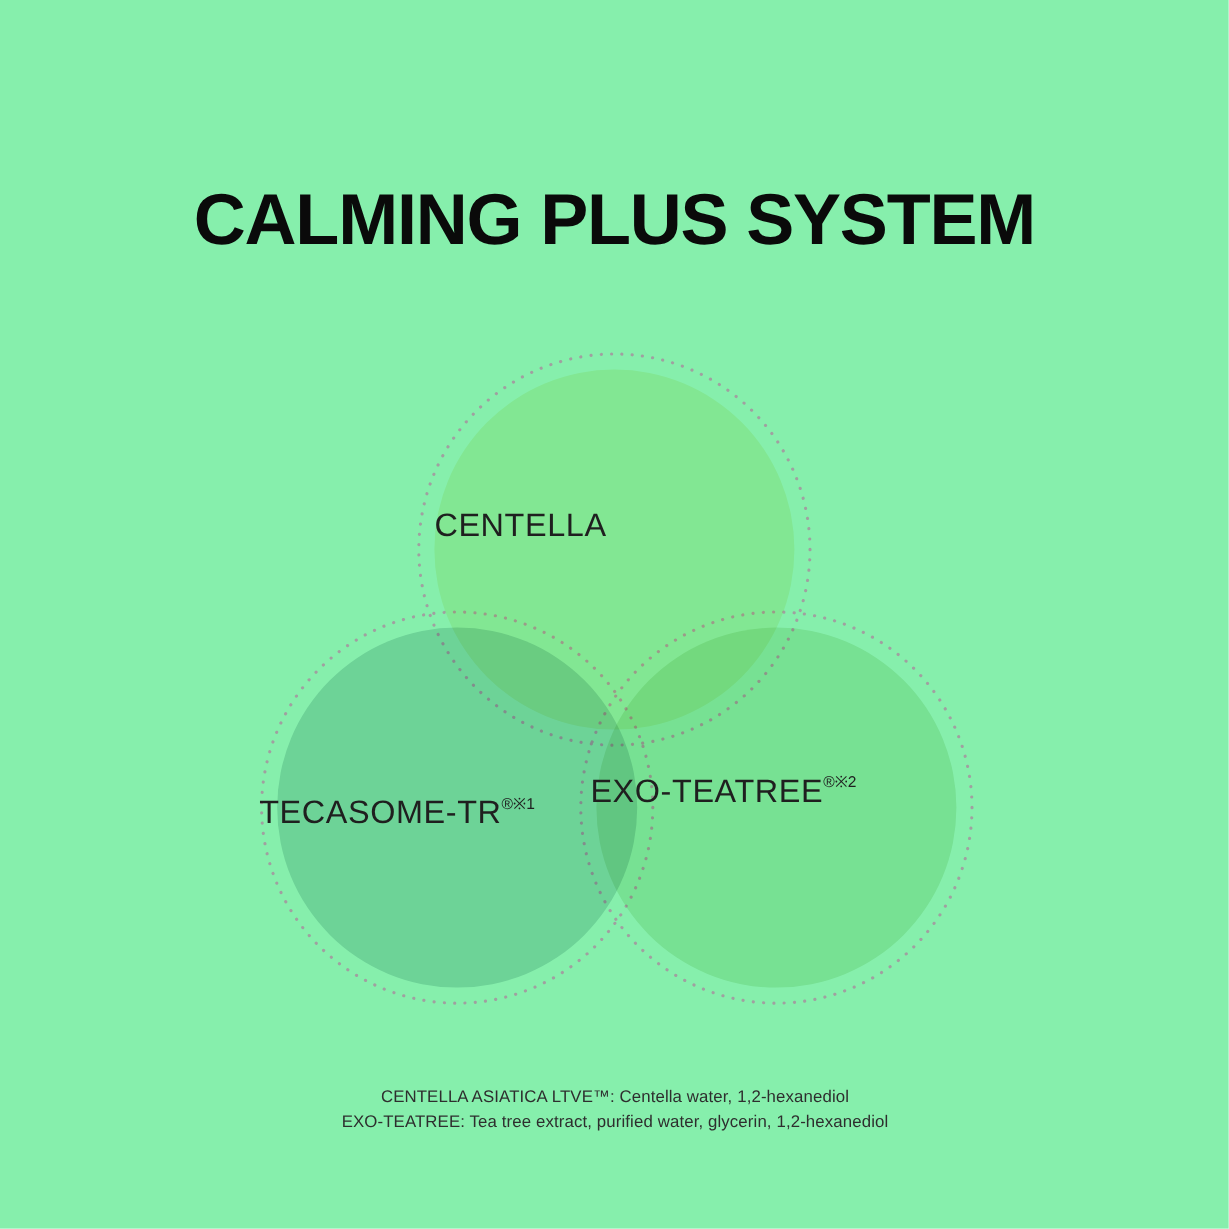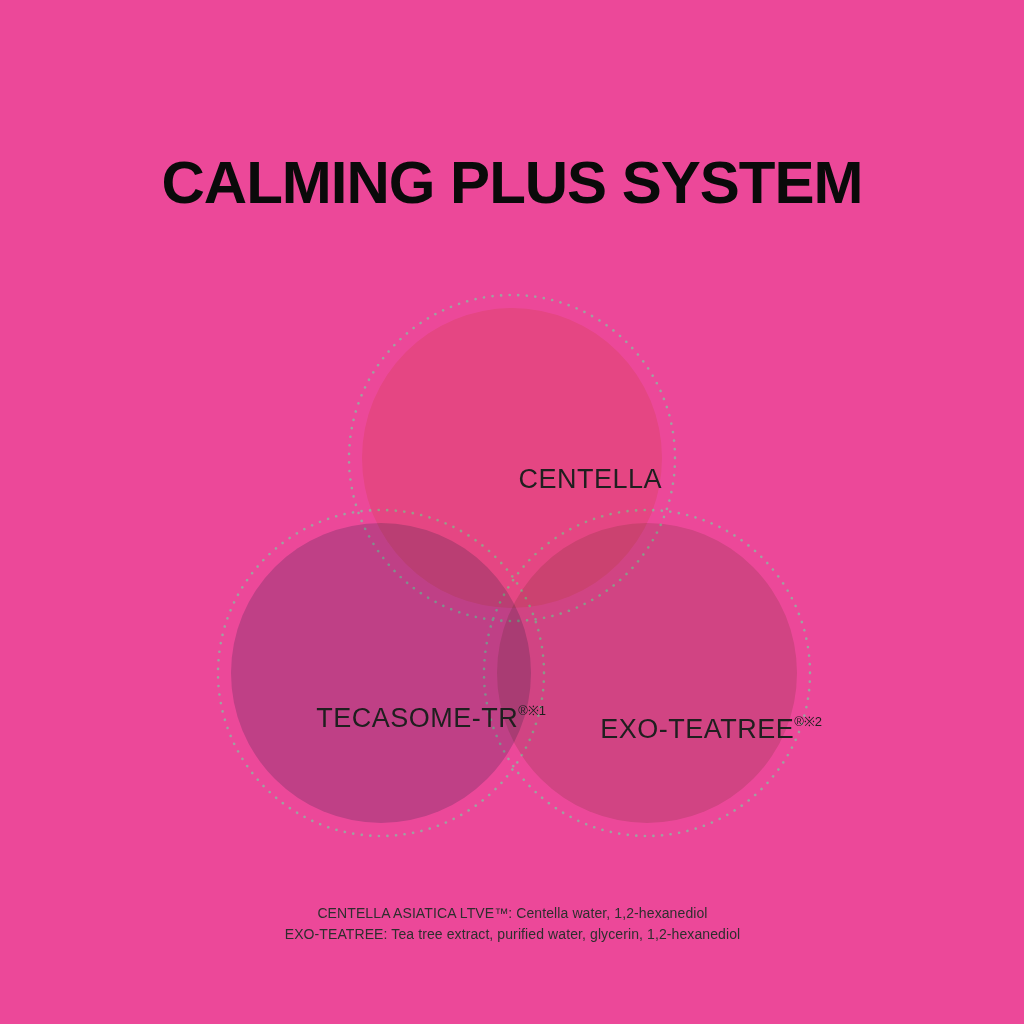--- a/index.html
+++ b/index.html
@@ -9,21 +9,21 @@
   body {
     width: 1024px;
     height: 1024px;
     background: #ffffff;
     font-family: "Liberation Sans", sans-serif;
   }
   .canvas {
     position: relative;
     width: 1024px;
     height: 1024px;
-    background: #ec4899;
+    background: #86efac;
     overflow: hidden;
   }
   .title {
     position: absolute;
     top: 148px;
     left: 0;
     width: 100%;
     margin: 0;
     text-align: center;
     font-size: 60px;
@@ -50,42 +50,41 @@
     border-radius: 50%;
     mix-blend-mode: multiply;
     z-index: 2;
   }
   .c-top   { left: 362px; top: 308px; }
   .c-left  { left: 231px; top: 523px; }
   .c-right { left: 497px; top: 523px; }
   .label {
     position: absolute;
     z-index: 5;
-    text-align: right;
+    text-align: left;
     color: #1f1f1f;
     font-size: 27px;
     font-weight: 400;
     letter-spacing: 0.5px;
-    margin-top: 41px;
   }
   .label .line { display: block; }
   .label-top {
     left: 362px;
     top: 419px;
     width: 300px;
     line-height: 39px;
   }
   .label-left {
     left: 216px;
     top: 662px;
     width: 330px;
   }
   .label-right {
     left: 492px;
-    top: 673px;
+    top: 644px;
     width: 330px;
   }
   .label sup {
     font-size: 13px;
     letter-spacing: 0;
     vertical-align: 12px;
     line-height: 0;
   }
   .footnotes {
     position: absolute;

